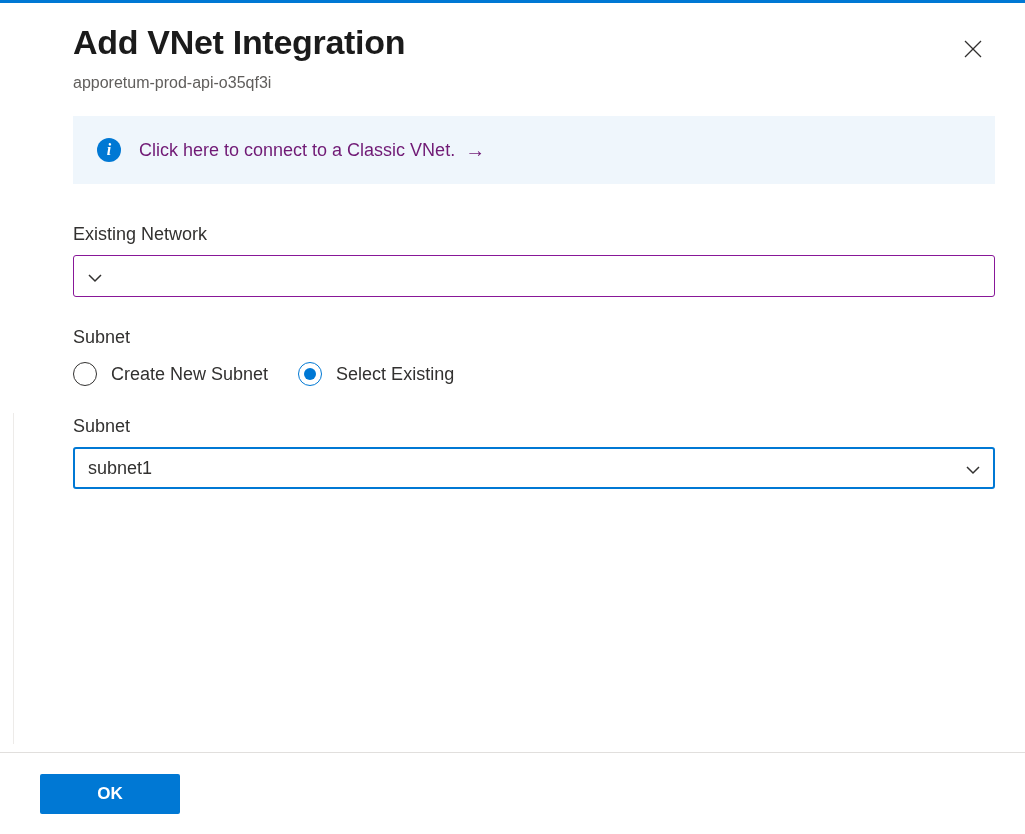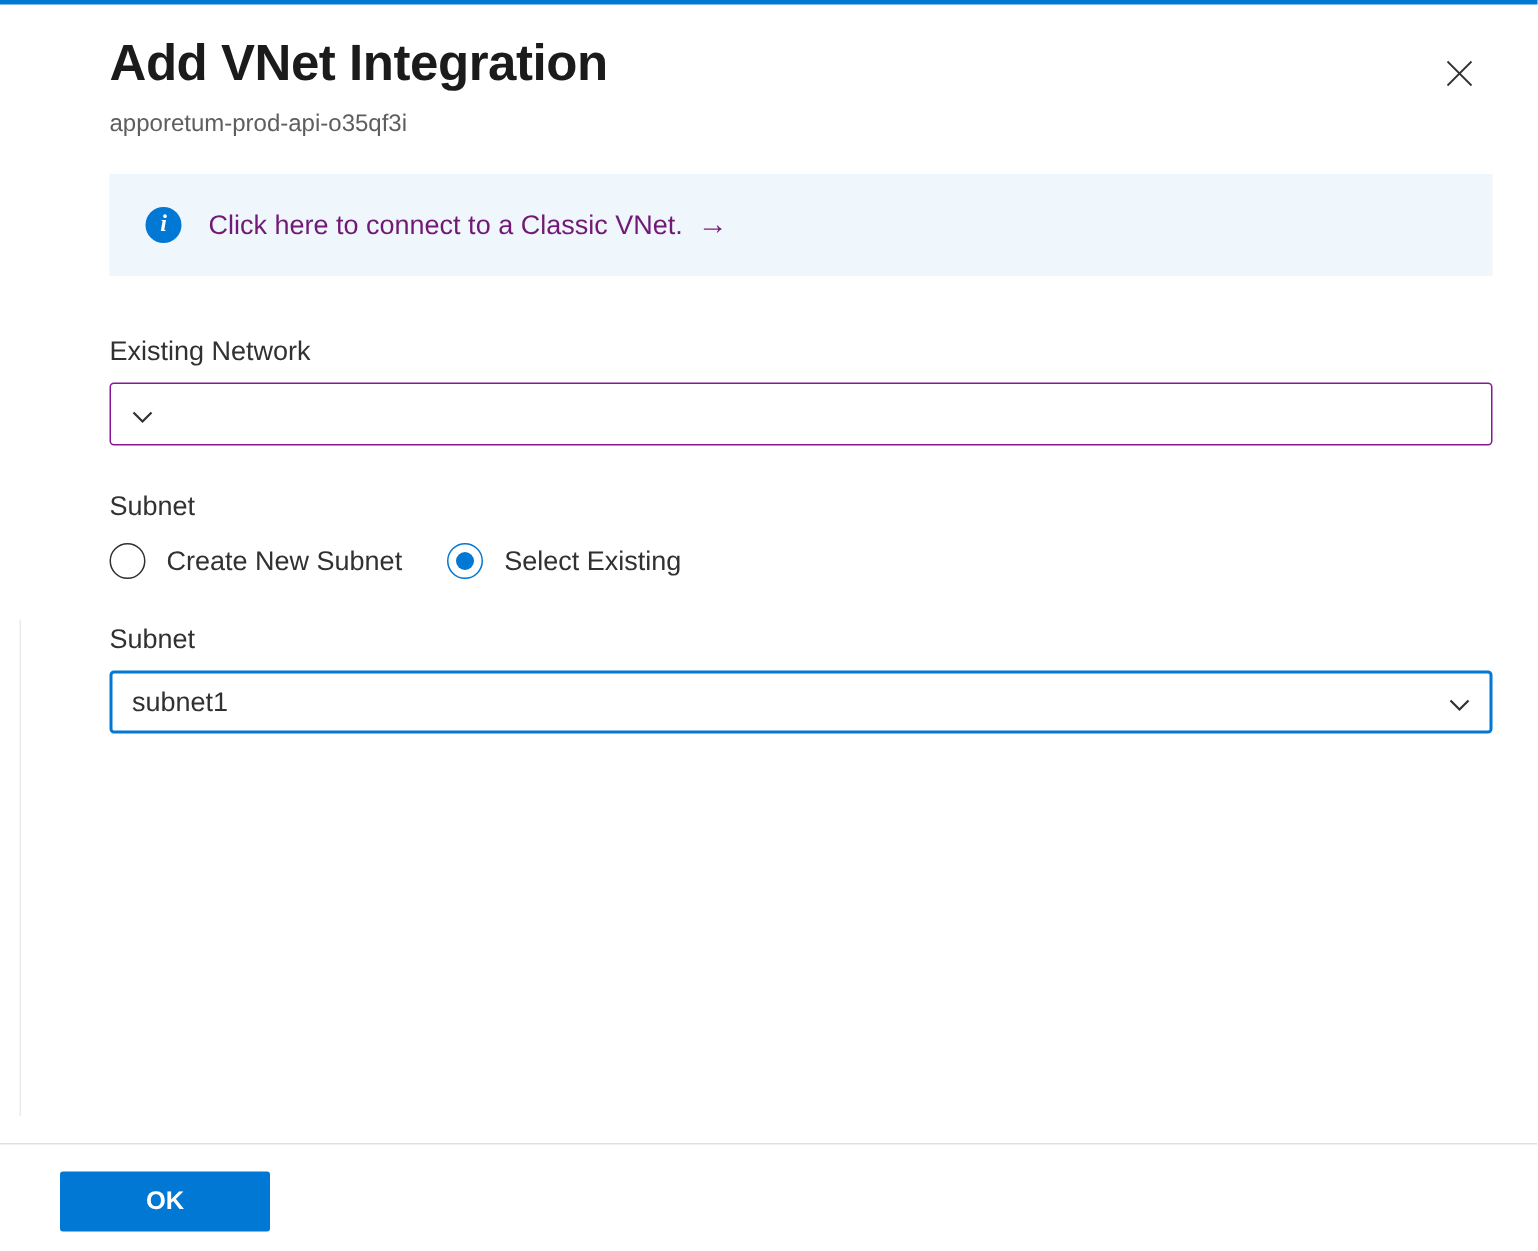--- a/index.html
+++ b/index.html
@@ -192,23 +192,23 @@
       text-align: right;
     }
     
     .footer {
       position: absolute;
       bottom: 0;
       left: 0;
       right: 0;
       border-top: 1px solid #e1dfdd;
       padding: 18px 40px;
-      height: 72px;
-      display: flex;
-      align-items: flex-start;
+      height: 82px;
+      display: flex;
+      align-items: center;
     }
     
     .ok-button {
       background: #0078d4;
       color: #fff;
       border: none;
       padding: 10px 50px;
       font-size: 17px;
       font-weight: 600;
       border-radius: 2px;

